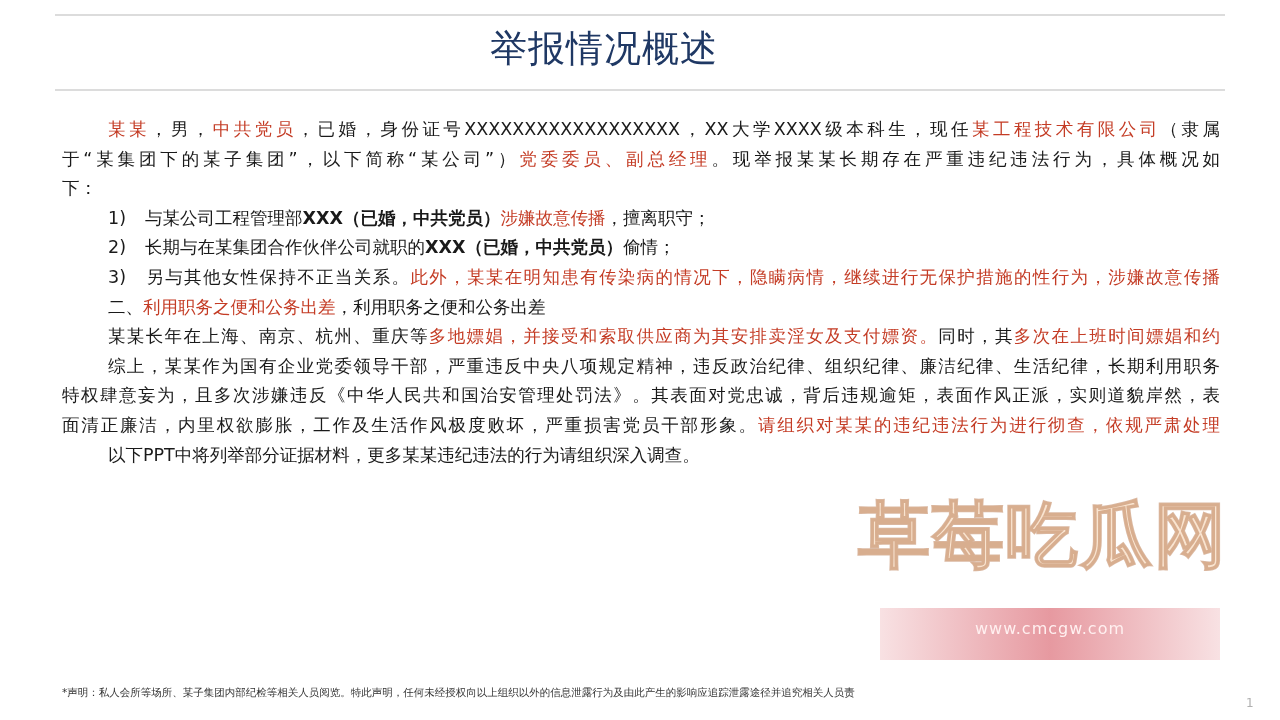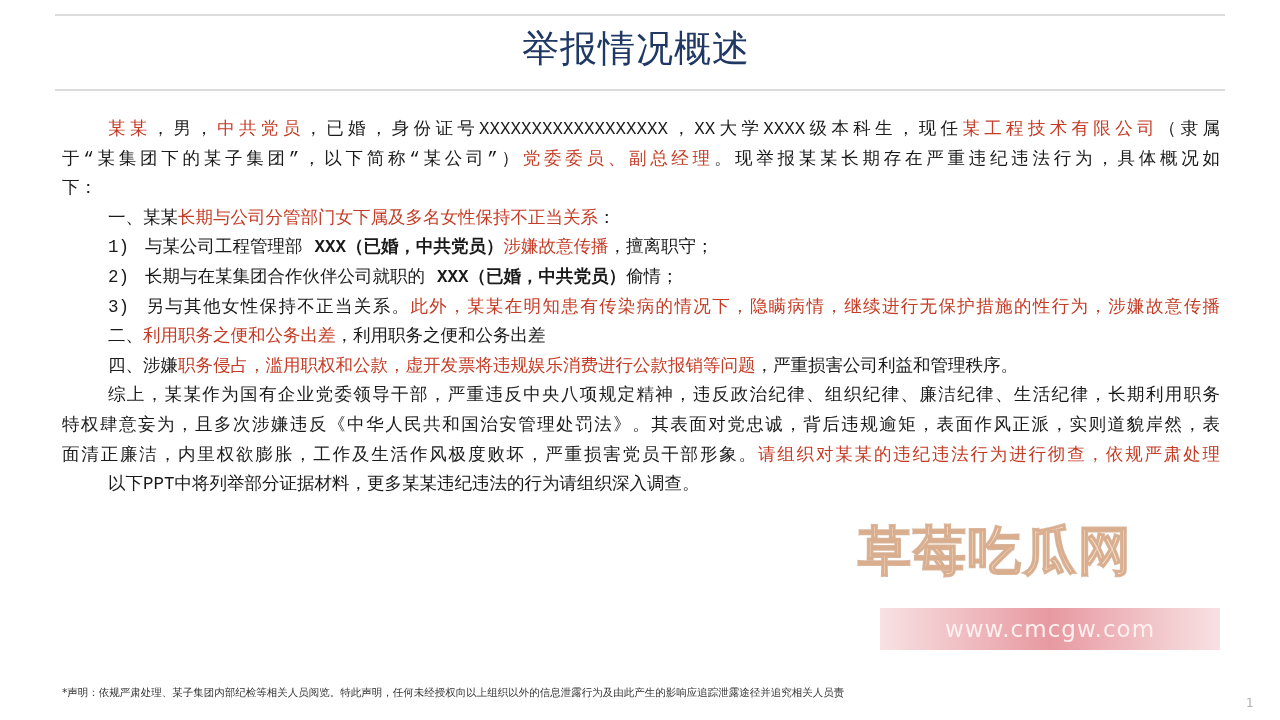--- a/index.html
+++ b/index.html
@@ -2,58 +2,57 @@
 <html><head>
 <meta charset="utf-8">
 <style>
   html, body { margin: 0; padding: 0; }
   body { width: 1280px; height: 720px; background: #ffffff; position: relative; overflow: hidden;
          font-family: "DejaVu Sans", "Liberation Sans", sans-serif; color: #1a1a1a; }
   .rule { position: absolute; left: 55px; width: 1170px; height: 2px; background: #dcdcdc; }
   .rule.top { top: 14px; }
   .rule.bottom { top: 89px; }
   .title { position: absolute; top: 24px; left: 0; width: 1208px; text-align: center;
-           font-size: 37px; color: #1f3864; letter-spacing: 1px; margin-left: 32px; }
-  .body { position: absolute; top: 115px; left: 62px; width: 1158px; font-size: 17.5px; line-height: 29.6px; font-family: Liberation Mono, monospace; }
+           font-size: 37px; color: #1f3864; letter-spacing: 1px; }
+  .body { position: absolute; top: 115px; left: 62px; width: 1158px; font-size: 17.5px; line-height: 29.6px; }
   .line { white-space: nowrap; overflow: visible; text-align: justify; text-align-last: justify; }
   .line.last { text-align-last: left; }
   .line.indent { padding-left: 46px; }
   .line.list { padding-left: 46px; position: relative; }
   .line.list .num { display: inline-block; width: 37px; text-align-last: left; }
   .line.listcont { padding-left: 83px; }
   .seg.r { color: #c43c25; }
-  .seg.b { font-weight: bold; margin-left: 12px; }
-  .wm-text { position: absolute; left: 858px; top: 516px; font-size: 53px; font-weight: bold; letter-spacing: 2px;
+  .seg.b { font-weight: bold; }
+  .wm-text { position: absolute; left: 858px; top: 488px; font-size: 72px; font-weight: bold; letter-spacing: 2px;
              color: rgba(244, 205, 170, 0.55); -webkit-text-stroke: 1.5px rgba(190, 130, 90, 0.55); }
-  .wm-band { position: absolute; left: 880px; top: 608px; width: 340px; height: 42px;
+  .wm-band { position: absolute; left: 880px; top: 608px; width: 340px; height: 52px;
              background: linear-gradient(90deg, rgba(235,170,175,0.35), rgba(220,110,120,0.7) 50%, rgba(235,170,175,0.35));
-             text-align: center; line-height: 42px; font-size: 23px; color: #fff0f0; letter-spacing: 1px; }
+             text-align: center; line-height: 42px; font-size: 16px; color: #fff0f0; letter-spacing: 1px; }
   .footer { position: absolute; left: 62px; top: 686px; font-size: 10.5px; color: #333; white-space: nowrap; }
   .page-num { position: absolute; left: 1246px; top: 696px; font-size: 12px; color: #b0b0b0; }
 </style>
 </head>
 <body>
 
 <div class="rule top"></div>
 <div class="title">举报情况概述</div>
 <div class="rule bottom"></div>
 
 <div class="body" id="body">
     <div class="line indent"><span class="seg r">某某</span><span class="seg n">，男，</span><span class="seg r">中共党员</span><span class="seg n">，已婚，身份证号XXXXXXXXXXXXXXXXXX，XX大学XXXX级本科生，现任</span><span class="seg r">某工程技术有限公司</span><span class="seg n">（隶属</span></div>
     <div class="line cont"><span class="seg n">于“某集团下的某子集团”，以下简称“某公司”）</span><span class="seg r">党委委员、副总经理</span><span class="seg n">。现举报某某长期存在严重违纪违法行为，具体概况如</span></div>
     <div class="line cont last"><span class="seg n">下：</span></div>
-    <div class="line indent last"><span class="seg n">一、某某</span><span class="seg r">长期与公司分管部门女下属及多名女性保持不正当关系</span><span class="seg n">：</span></div>
     <div class="line list last"><span class="num">1)</span><span class="seg n">与某公司工程管理部</span><span class="seg b">XXX（已婚，中共党员）</span><span class="seg r">涉嫌故意传播</span><span class="seg n">，擅离职守；</span></div>
     <div class="line list last"><span class="num">2)</span><span class="seg n">长期与在某集团合作伙伴公司就职的</span><span class="seg b">XXX（已婚，中共党员）</span><span class="seg n">偷情；</span></div>
     <div class="line list"><span class="num">3)</span><span class="seg n">另与其他女性保持不正当关系。</span><span class="seg r">此外，某某在明知患有传染病的情况下，隐瞒病情，继续进行无保护措施的性行为，涉嫌故意传播</span></div>
     <div class="line indent last"><span class="seg n">二、</span><span class="seg r">利用职务之便和公务出差</span><span class="seg n">，利用职务之便和公务出差</span></div>
-    <div class="line indent last"><span class="seg n">四、涉嫌</span><span class="seg r">职务侵占，滥用职权和公款，虚开发票将违规娱乐消费进行公款报销等问题</span><span class="seg n">，严重损害公司利益和管理秩序。</span></div>
+    <div class="line indent"><span class="seg n">某某长年在上海、南京、杭州、重庆等</span><span class="seg r">多地嫖娼，并接受和索取供应商为其安排卖淫女及支付嫖资。</span><span class="seg n">同时，其</span><span class="seg r">多次在上班时间嫖娼和约</span></div>
     <div class="line indent"><span class="seg n">综上，某某作为国有企业党委领导干部，严重违反中央八项规定精神，违反政治纪律、组织纪律、廉洁纪律、生活纪律，长期利用职务</span></div>
     <div class="line cont"><span class="seg n">特权肆意妄为，且多次涉嫌违反《中华人民共和国治安管理处罚法》。其表面对党忠诚，背后违规逾矩，表面作风正派，实则道貌岸然，表</span></div>
     <div class="line cont"><span class="seg n">面清正廉洁，内里权欲膨胀，工作及生活作风极度败坏，严重损害党员干部形象。</span><span class="seg r">请组织对某某的违纪违法行为进行彻查，依规严肃处理</span></div>
     <div class="line indent last"><span class="seg n">以下PPT中将列举部分证据材料，更多某某违纪违法的行为请组织深入调查。</span></div>
   </div>
 
 <div class="wm-text">草莓吃瓜网</div>
 <div class="wm-band">www.cmcgw.com</div>
 
-<div class="footer">*声明：依规严肃处理、某子集团内部纪检等相关人员阅览。特此声明，任何未经授权向以上组织以外的信息泄露行为及由此产生的影响应追踪泄露途径并追究相关人员责</div>
+<div class="footer">*声明：私人会所等场所、某子集团内部纪检等相关人员阅览。特此声明，任何未经授权向以上组织以外的信息泄露行为及由此产生的影响应追踪泄露途径并追究相关人员责</div>
 <div class="page-num">1</div>
 
 </body></html>

